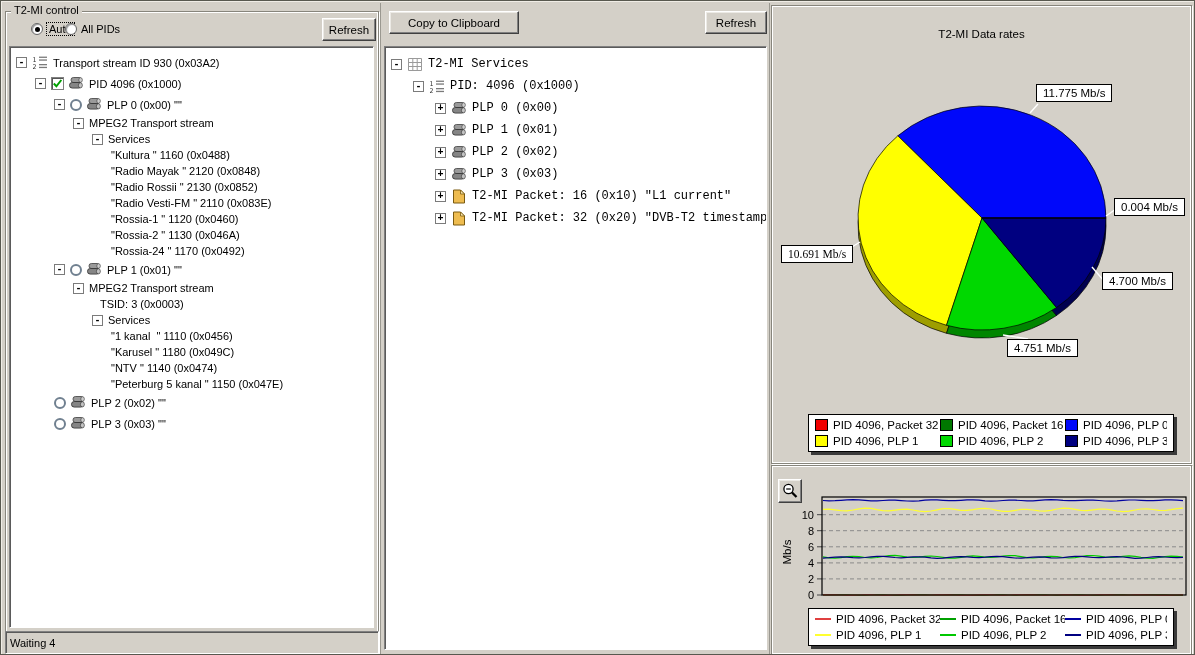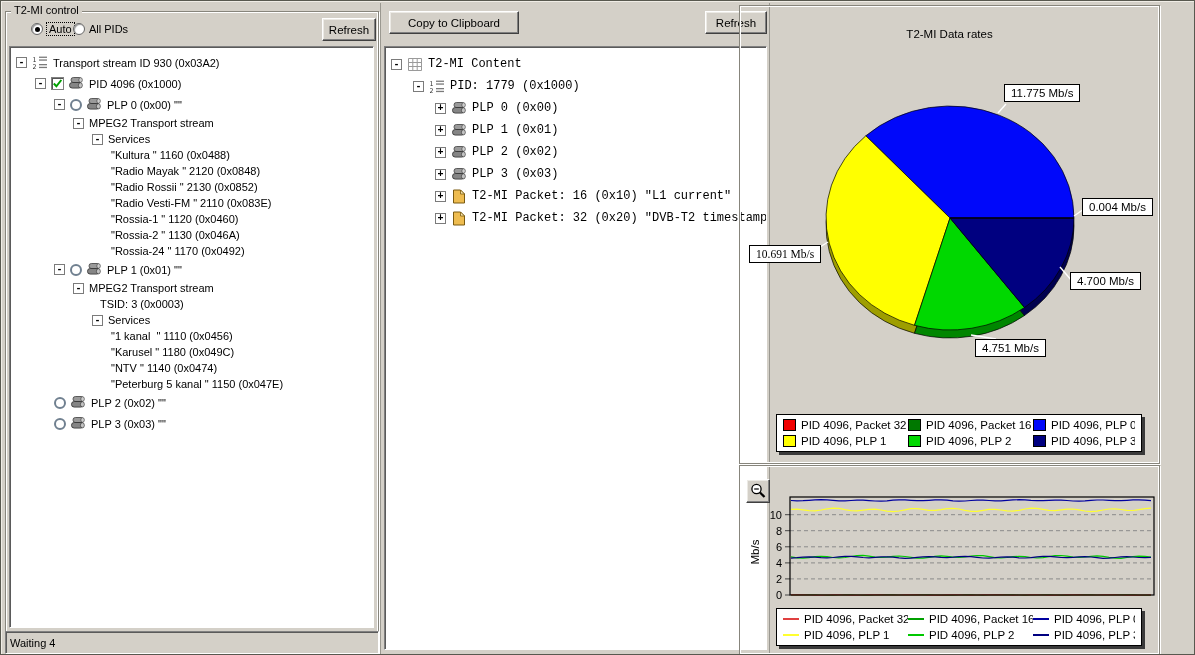--- a/index.html
+++ b/index.html
@@ -49,21 +49,21 @@
 <div id="win">
 
   <div style="position:absolute;left:2px;top:2px;width:376px;height:475px;">
     <div class="etched" style="position:absolute;left:2px;top:8px;width:372px;height:642px;"></div>
     <span class="grouplabel" style="left:8px;top:1px;">T2-MI control</span>
 
     <div class="radio" style="left:8px;top:20px;padding-left:20px;">
       <span class="rdot sel"></span>
       <span class="rlab focus">Auto</span>
     </div>
-    <div class="radio" style="left:62px;top:20px;padding-left:8px;">
+    <div class="radio" style="left:62px;top:20px;">
       <span class="rdot"></span>
       <span class="rlab">All PIDs</span>
     </div>
     <button class="btn" style="left:319px;top:15px;width:54px;height:23px;">Refresh</button>
 
     <div class="tree sunken" id="ltree" style="left:6px;top:43px;width:365px;height:582px;padding-top:5px;box-sizing:border-box;">
         <div class="trow" style="height: 21px; padding-left: 6px;"><span class="texp">-</span><span class="ticon"><svg width="16" height="15" viewBox="0 0 16 15">
               <text x="0.5" y="6.5" font-size="6.5" fill="#333" font-family="monospace">1</text>
               <rect x="7" y="1.6" width="8" height="1.3" fill="#7a7a7a"></rect>
               <rect x="7" y="4.4" width="8" height="1.3" fill="#7a7a7a"></rect>
@@ -127,29 +127,29 @@
   </div>
 
   <div style="position:absolute;left:379px;top:2px;width:390px;height:651px;border-left:1px solid #9a9890;border-right:1px solid #9a9890;box-sizing:border-box;">
     <button class="btn copy" style="left:8px;top:8px;width:130px;height:23px;">Copy to Clipboard</button>
     <button class="btn" style="left:324px;top:8px;width:62px;height:23px;">Refresh</button>
 
     <div class="tree sunken" id="mtree" style="left:3px;top:43px;width:383px;height:604px;padding-top:6px;box-sizing:border-box;
                 font-family:'Liberation Mono','DejaVu Sans Mono',monospace;font-size:12px;">
         <div class="trow" style="height: 22px; padding-left: 6px;"><span class="texp">-</span><span class="ticon"><svg width="16" height="15" viewBox="0 0 16 15">
               <path d="M1.5 1.5 H14.5 M1.5 5.5 H14.5 M1.5 9.5 H14.5 M1.5 13.5 H14.5 M1.5 1.5 V13.5 M5.8 1.5 V13.5 M10.2 1.5 V13.5 M14.5 1.5 V13.5" stroke="#9a9a9a" stroke-width="1" fill="none"></path>
-            </svg></span><span>T2-MI Content</span></div>
+            </svg></span><span>T2-MI Services</span></div>
         <div class="trow" style="height: 22px; padding-left: 28px;"><span class="texp">-</span><span class="ticon"><svg width="16" height="15" viewBox="0 0 16 15">
               <text x="0.5" y="6.5" font-size="6.5" fill="#333" font-family="monospace">1</text>
               <rect x="7" y="1.6" width="8" height="1.3" fill="#7a7a7a"></rect>
               <rect x="7" y="4.4" width="8" height="1.3" fill="#7a7a7a"></rect>
               <text x="0.5" y="14" font-size="6.5" fill="#333" font-family="monospace">2</text>
               <rect x="7" y="9" width="8" height="1.3" fill="#7a7a7a"></rect>
               <rect x="7" y="11.8" width="8" height="1.3" fill="#7a7a7a"></rect>
-            </svg></span><span>PID: 1779 (0x1000)</span></div>
+            </svg></span><span>PID: 4096 (0x1000)</span></div>
         <div class="trow" style="height: 22px; padding-left: 50px;"><span class="texp">+</span><span class="ticon"><svg width="16" height="15" viewBox="0 0 16 15">
               <rect x="3" y="1.5" width="10.5" height="5" rx="2.4" fill="#9a9a9a" stroke="#3c3c3c" stroke-width="0.8"></rect>
               <ellipse cx="12.6" cy="4" rx="1.8" ry="2.3" fill="#cfcfcf" stroke="#3c3c3c" stroke-width="0.6"></ellipse>
               <rect x="1.5" y="6.5" width="12" height="5.6" rx="2.7" fill="#858585" stroke="#2e2e2e" stroke-width="0.8"></rect>
               <ellipse cx="12.4" cy="9.3" rx="2" ry="2.6" fill="#c3c3c3" stroke="#2e2e2e" stroke-width="0.6"></ellipse>
             </svg></span><span>PLP 0 (0x00)</span></div>
         <div class="trow" style="height: 22px; padding-left: 50px;"><span class="texp">+</span><span class="ticon"><svg width="16" height="15" viewBox="0 0 16 15">
               <rect x="3" y="1.5" width="10.5" height="5" rx="2.4" fill="#9a9a9a" stroke="#3c3c3c" stroke-width="0.8"></rect>
               <ellipse cx="12.6" cy="4" rx="1.8" ry="2.3" fill="#cfcfcf" stroke="#3c3c3c" stroke-width="0.6"></ellipse>
               <rect x="1.5" y="6.5" width="12" height="5.6" rx="2.7" fill="#858585" stroke="#2e2e2e" stroke-width="0.8"></rect>
@@ -171,21 +171,21 @@
               <path d="M2.5 1 h7 l4 4 v9 h-11 z" fill="#eebc50" stroke="#7a5a10" stroke-width="1"></path>
               <path d="M9.5 1 l4 4 h-4 z" fill="#f8e6b0" stroke="#7a5a10" stroke-width="0.8"></path>
             </svg></span><span>T2-MI Packet: 16 (0x10) "L1 current"</span></div>
         <div class="trow" style="height: 22px; padding-left: 50px;"><span class="texp">+</span><span class="ticon"><svg width="16" height="15" viewBox="0 0 16 15">
               <path d="M2.5 1 h7 l4 4 v9 h-11 z" fill="#eebc50" stroke="#7a5a10" stroke-width="1"></path>
               <path d="M9.5 1 l4 4 h-4 z" fill="#f8e6b0" stroke="#7a5a10" stroke-width="0.8"></path>
             </svg></span><span>T2-MI Packet: 32 (0x20) "DVB-T2 timestamp"</span></div>
       </div>
   </div>
 
-  <div style="position:absolute;left:736px;top:2px;width:423px;height:651px;">
+  <div style="position:absolute;left:768px;top:2px;width:423px;height:651px;">
 
     <div class="etched" id="piebox" style="position:absolute;left:2px;top:2px;width:419px;height:457px;">
       <div class="charttitle" style="top:22px;">T2-MI Data rates</div>
       <svg id="piesvg" width="417" height="455" style="position:absolute;left:0;top:0;">
           <path d="M210,220 L334.0,220.0 A124,112 0 0 0 125.8,137.8 Z" fill="#00059b" stroke="#000" stroke-width="0.7"></path>
           <path d="M210,220 L125.8,137.8 A124,112 0 0 0 174.5,327.3 Z" fill="#9e9e00" stroke="#000" stroke-width="0.7"></path>
           <path d="M210,220 L174.5,327.3 A124,112 0 0 0 284.5,309.5 Z" fill="#008600" stroke="#000" stroke-width="0.7"></path>
           <path d="M210,220 L284.5,309.5 A124,112 0 0 0 334.0,220.1 Z" fill="#00004f" stroke="#000" stroke-width="0.7"></path>
           <path d="M210,220 L334.0,220.1 A124,112 0 0 0 334.0,220.0 Z" fill="#9e0000" stroke="#000" stroke-width="0.7"></path>
           <path d="M210,212 L334.0,212.0 A124,112 0 0 0 125.8,129.8 Z" fill="#0008fa" stroke="#000" stroke-width="0.7"></path>

